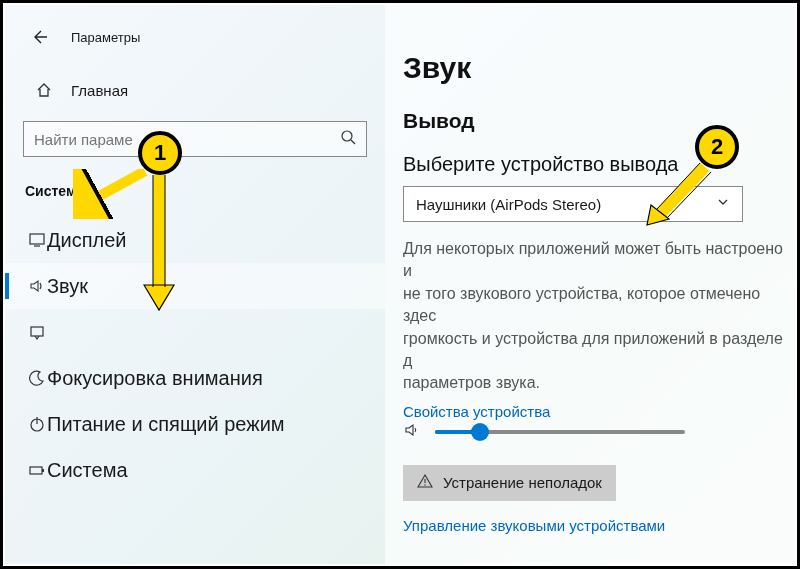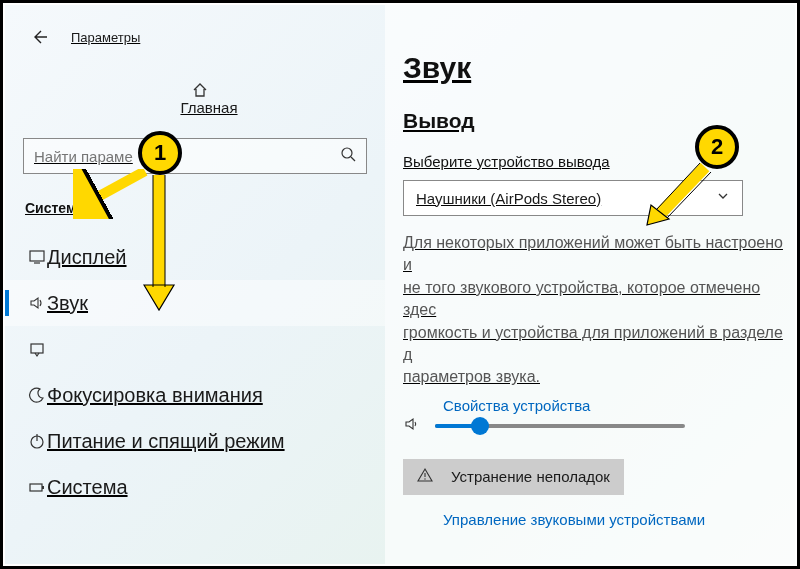--- a/index.html
+++ b/index.html
@@ -1,48 +1,48 @@
 <!DOCTYPE html>
 <html><head>
 <meta charset="utf-8">
 <style>
 * { margin: 0; padding: 0; box-sizing: border-box; font-family: "Segoe UI", Arial, sans-serif; }
 body { background: #fff; }
 .frame { width: 800px; height: 569px; border: 3px solid #000; position: relative; background: #fff; overflow: hidden; }
-.inner { position: absolute; inset: 2px; background: linear-gradient(135deg, #f5f9fc 0%, #ecf4f8 40%, #e8f3f0 70%, #f0f7f5 100%); display: flex; text-decoration: underline; }
+.inner { position: absolute; inset: 2px; background: linear-gradient(135deg, #f5f9fc 0%, #ecf4f8 40%, #e8f3f0 70%, #f0f7f5 100%); display: flex; }
 .sidebar { width: 380px; height: 100%; padding-top: 8px; }
 .header-row { display: flex; align-items: center; padding: 10px 20px 16px 20px; }
 .back-btn { width: 28px; height: 28px; display: flex; align-items: center; justify-content: center; cursor: pointer; }
 .app-title { font-size: 13px; margin-left: 18px; color: #1a1a1a; }
-.home-row { display: flex; align-items: center; padding: 14px 20px 18px 30px; flex-direction: column; }
+.home-row { display: flex; align-items: center; padding: 14px 20px 18px 30px; }
 .home-icon { width: 18px; display: flex; justify-content: center; }
 .home-label { font-size: 15px; margin-left: 18px; color: #1a1a1a; }
 .search-box { margin: 4px 18px 18px 18px; height: 36px; border: 1px solid #888; background: rgba(255,255,255,.55); display: flex; align-items: center; padding: 0 10px; }
 .search-input { flex: 1; border: none; background: transparent; font-size: 15px; color: #555; outline: none; }
 .search-icon { color: #333; }
 .section-title { font-size: 14px; font-weight: 600; padding: 8px 20px 18px 20px; color: #111; }
 .nav-item { display: flex; align-items: center; height: 46px; padding-left: 22px; cursor: pointer; position: relative; }
 .nav-item.selected { background: rgba(255,255,255,.45); }
 .nav-item.selected::before { content: ""; position: absolute; left: 0; top: 10px; bottom: 10px; width: 4px; background: #0078d4; }
 .nav-icon { width: 20px; display: flex; justify-content: center; color: #333; }
 .nav-label { font-size: 20px; margin-left: 0; color: #1a1a1a; }
 .content { flex: 1; padding: 46px 0 0 18px; background: rgba(255,255,255,.65); }
 .page-title { font-size: 30px; font-weight: 600; color: #111; margin-bottom: 24px; }
 .sub-title { font-size: 21px; font-weight: 600; color: #111; margin-bottom: 20px; }
-.field-label { font-size: 15px; color: #111; margin-bottom: 10px; }
+.field-label { font-size: 20px; color: #111; margin-bottom: 10px; }
 .dropdown { width: 340px; height: 36px; border: 1px solid #888; background: #fff; display: flex; align-items: center; padding: 0 12px; cursor: pointer; margin-bottom: 16px; justify-content: center; }
 .dropdown-value { flex: 1; font-size: 15px; color: #1a1a1a; }
 .description { font-size: 16px; color: #555; line-height: 1.4; margin-bottom: 8px; }
-.link { font-size: 15px; color: #0067c0; cursor: pointer; display: inline-block; margin-left: 40px; }
+.link { font-size: 15px; color: #0067c0; cursor: pointer; display: inline-block; }
 .vol-label { font-size: 15px; color: #111; margin: 22px 0 14px 0; }
 .vol-row { display: flex; align-items: center; gap: 14px; margin-bottom: 22px; }
 .slider-track { width: 250px; height: 4px; background: #888; border-radius: 2px; position: relative; }
 .slider-fill { position: absolute; left: 0; top: 0; height: 4px; background: #0078d4; border-radius: 2px; width: 18%; }
 .slider-thumb { position: absolute; top: 50%; left: 18%; width: 18px; height: 18px; background: #0078d4; border-radius: 50%; transform: translate(-50%, -50%); }
-.trouble-btn { display: inline-flex; align-items: center; background: #ccc; height: 36px; padding: 0 14px; cursor: pointer; gap: 18px; margin-bottom: 16px; }
+.trouble-btn { display: inline-flex; align-items: center; background: #ccc; height: 36px; padding: 0 14px; cursor: pointer; gap: 10px; margin-bottom: 16px; }
 .trouble-btn span.lbl { font-size: 15px; color: #1a1a1a; }
 .marker { position: absolute; pointer-events: none; }
 .circle { width: 44px; height: 44px; border: 4px solid #000; background: #ffd800; border-radius: 50%; display: flex; align-items: center; justify-content: center; font-size: 22px; font-weight: 700; color: #000; }
 .arrow svg { display: block; }
 </style>
 </head>
 <body>
 
 <div class="frame">
 <div class="inner">

